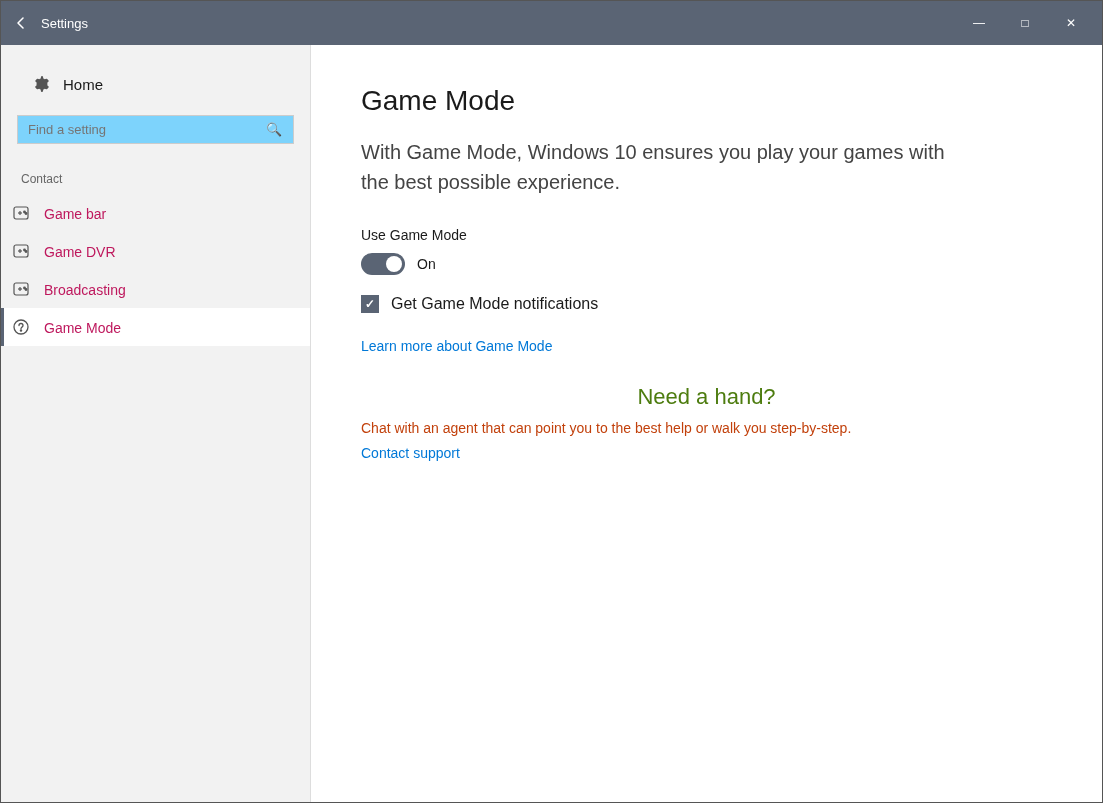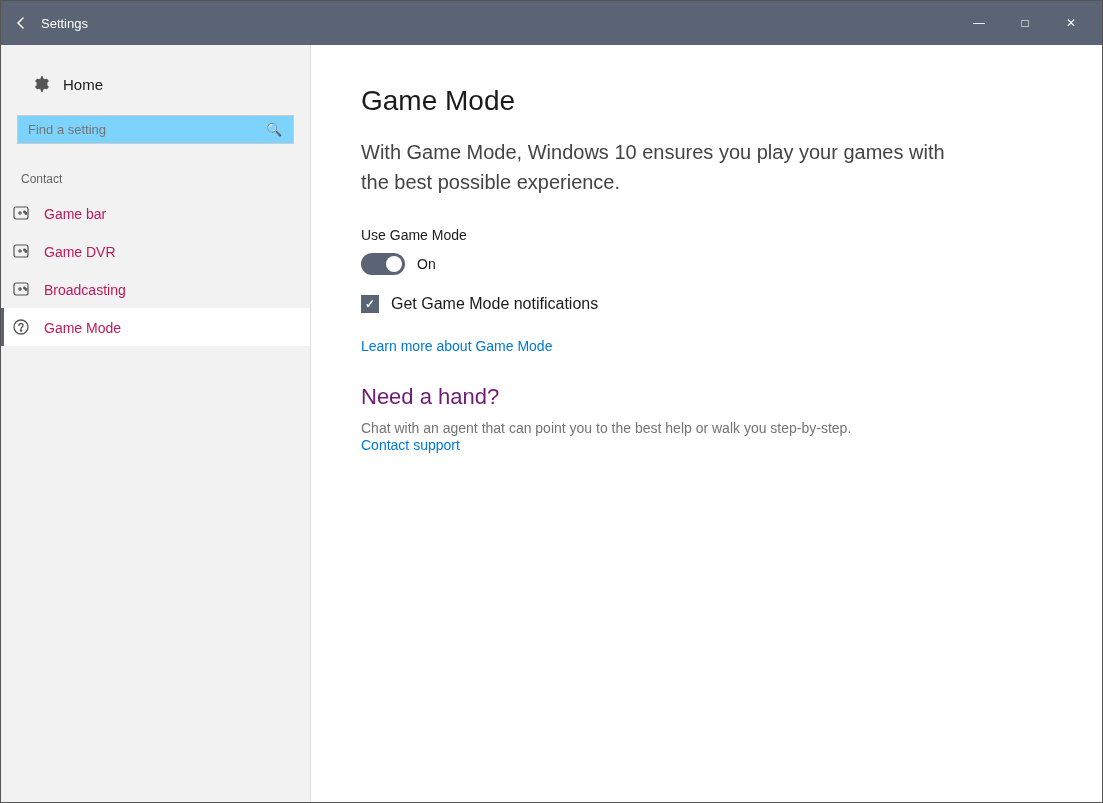--- a/index.html
+++ b/index.html
@@ -257,27 +257,29 @@
       font-size: 14px;
       cursor: pointer;
       text-decoration: none;
       display: inline-block;
       margin-bottom: 30px;
     }
 
     .need-help-title {
       font-size: 22px;
       font-weight: 300;
-      color: #701a75;
+      color: #4d7c0f;
       margin-bottom: 10px;
+      text-align: center;
     }
 
     .need-help-desc {
       font-size: 14px;
-      color: #737373;
+      color: #c2410c;
+      margin-bottom: 8px;
     }
 
     .contact-link {
       color: #0078d7;
       font-size: 14px;
       cursor: pointer;
       text-decoration: none;
     }
   </style>
 </head>

